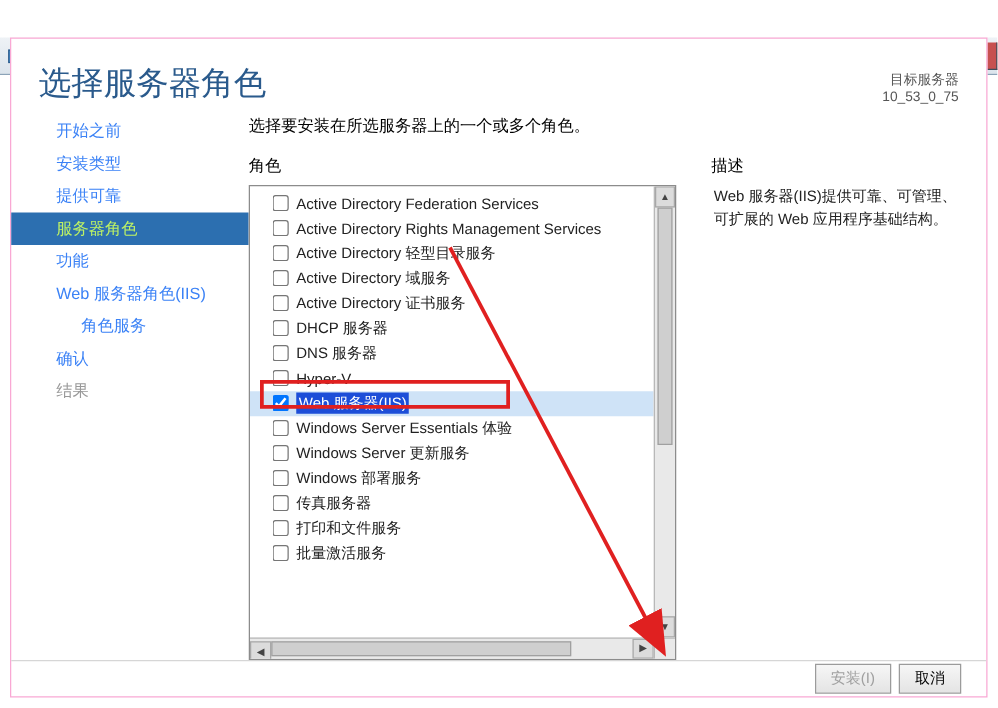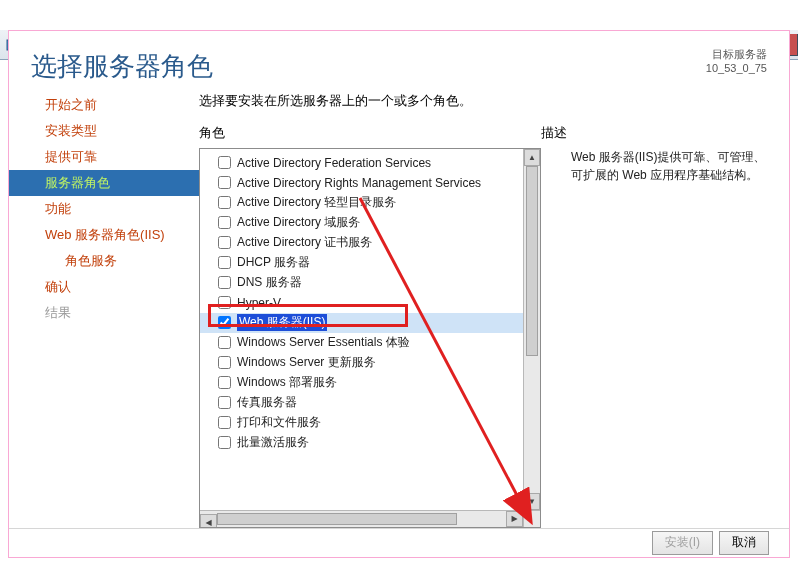--- a/index.html
+++ b/index.html
@@ -10,33 +10,33 @@
 .titlebar .title { position: absolute; left: 50%; transform: translateX(-50%); font-size: 13px; color: #222; }
 .win-controls { display: flex; margin-left: auto; }
 .win-btn { width: 38px; height: 22px; border: 1px solid #3d4c5c; border-top: none; display: flex; align-items: center; justify-content: center; background: #c8d2de; margin-left: -1px; }
 .win-btn.close { background: #c75050; color: #fff; }
 .win-btn svg { display: block; }
 
 .wizard-body { position: absolute; top: 30px; left: 8px; right: 8px; bottom: 8px; background: #fff; border: 1px solid #f9a8d4; display: flex; flex-direction: column; }
 
 .header-area { position: relative; height: 88px; }
 .page-title { position: absolute; left: 22px; top: 18px; font-size: 26px; color: #2a5a8c; font-weight: 400; }
-.dest-box { position: absolute; right: 22px; top: 16px; text-align: right; font-size: 11px; color: #555; line-height: 1.3; }
+.dest-box { position: absolute; right: 22px; top: 26px; text-align: right; font-size: 11px; color: #555; line-height: 1.3; }
 
 .main-area { flex: 1; display: flex; }
 
 .nav-col { width: 190px; padding-top: 10px; }
-.nav-item { height: 26px; line-height: 26px; padding-left: 36px; font-size: 13px; color: #c2410c; cursor: pointer; }
+.nav-item { height: 26px; line-height: 26px; padding-left: 36px; font-size: 13px; color: #3b82f6; cursor: pointer; }
 .nav-item.selected { background: #2c6fb0; color: #bef264; }
 .nav-item.sub { padding-left: 56px; }
 .nav-item.disabled { color: #999; }
 
 .content-col { flex: 1; padding: 10px 22px 0 0; display: flex; flex-direction: column; }
 .instruction { font-size: 13px; color: #000000; margin-bottom: 14px; }
-.columns-head { display: flex; margin-bottom: 6px; }
+.columns-head { display: flex; margin-bottom: 6px; gap: 28px; }
 .col-roles-head { width: 342px; font-size: 13px; }
 .col-desc-head { font-size: 13px; }
 
 .roles-desc { display: flex; gap: 30px; flex: 1; }
 .roles-box { width: 342px; height: 380px; border: 1px solid #8c8c8c; background: #fff; overflow: hidden; position: relative; }
 .roles-inner { position: absolute; top: 0; left: 0; right: 17px; bottom: 17px; overflow: hidden; padding-top: 4px; }
 .role-row { height: 20px; display: flex; align-items: center; padding-left: 18px; font-size: 12px; color: #222; white-space: nowrap; }
 .role-row input[type=checkbox] { margin-right: 6px; width: 13px; height: 13px; }
 .role-row.selected { background: #cfe3f7; }
 .role-row.selected .lbl { background: #1d4ed8; color: #fff; padding: 0 2px; }

